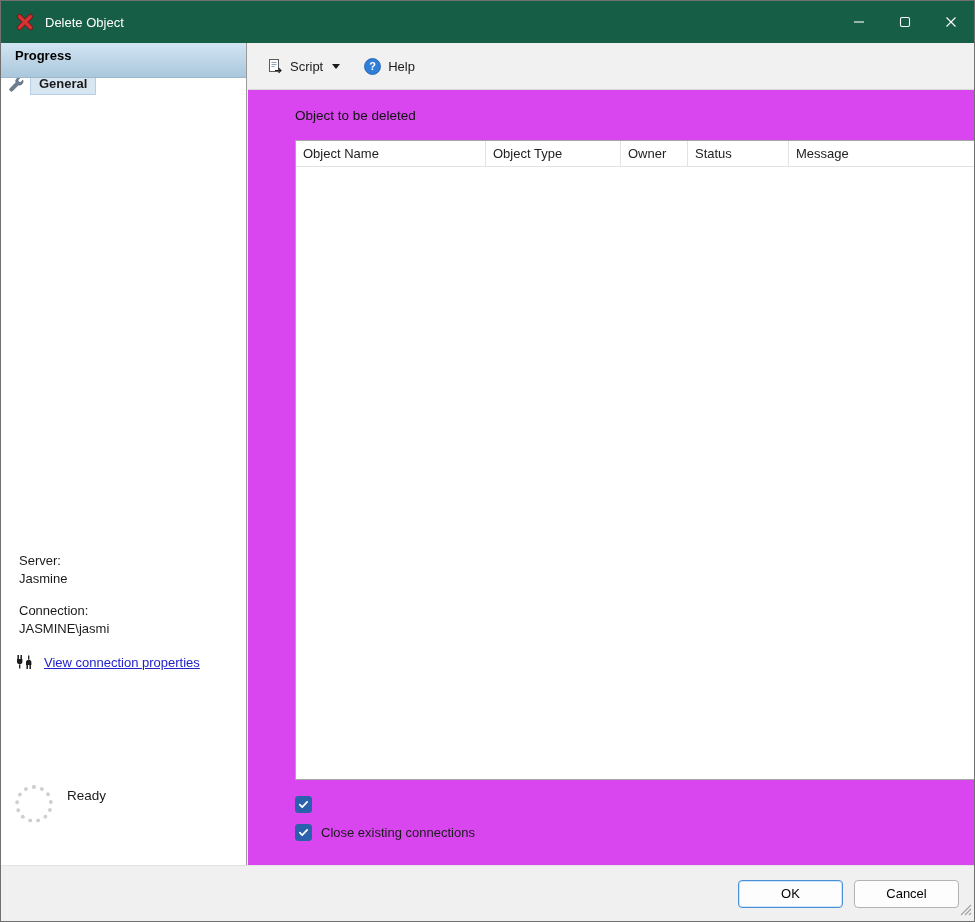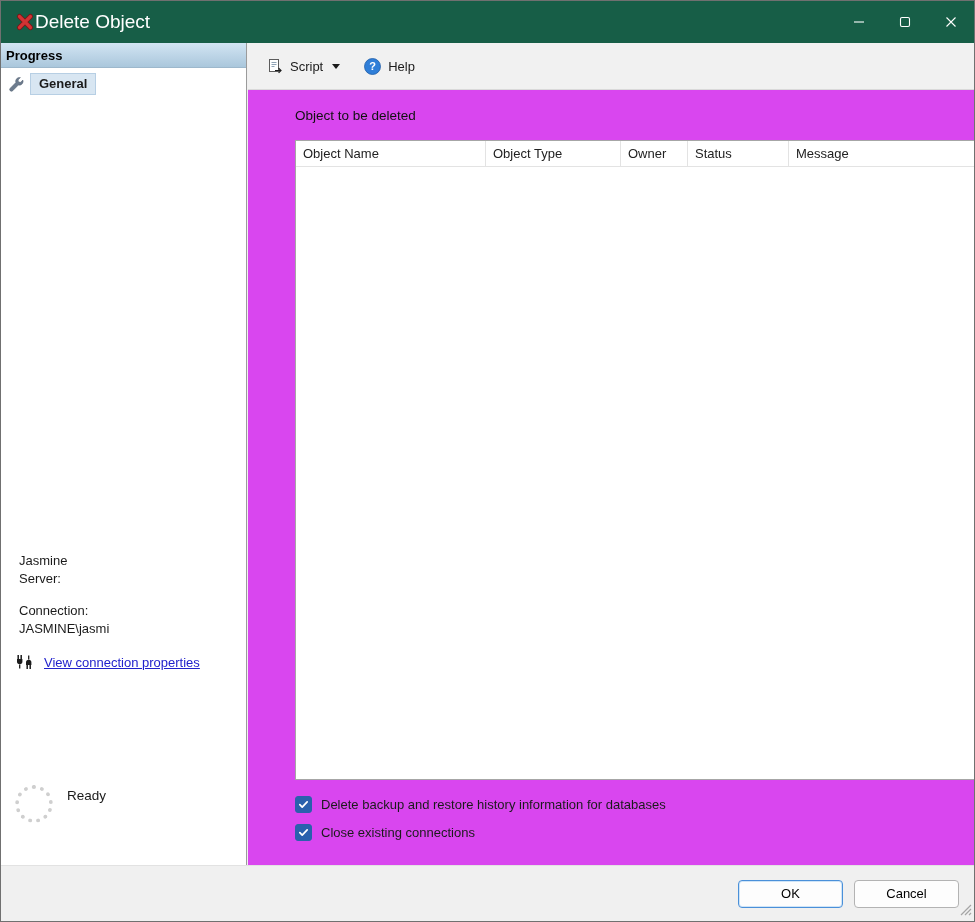--- a/index.html
+++ b/index.html
@@ -4,27 +4,27 @@
 <style>
   * { margin:0; padding:0; box-sizing:border-box; }
   html,body { width:975px; height:922px; }
   body { font-family:"Liberation Sans", sans-serif; font-size:13px; color:#1b1b1b; background:#fff; }
 
   .window { position:relative; width:975px; height:922px; background:#f0f0f0; border:1px solid #707070; overflow:hidden; }
 
   
   .titlebar { position:absolute; top:0; left:0; right:0; height:42px; background:#175e47; display:flex; align-items:center; color:#fff; }
   .title-icon { margin-left:14px; display:flex; }
-  .title-text { font-size:19px; }
+  .title-text { margin-left:10px; font-size:13px; }
   .win-controls { margin-left:auto; display:flex; height:100%; }
   .win-btn { width:46px; height:100%; display:flex; align-items:center; justify-content:center; cursor:default; }
 
   
   .sidebar { position:absolute; top:42px; left:0; width:246px; bottom:56px; background:#ffffff; border-right:1px solid #9b9b9b; }
-  .section-header { position:absolute; left:0; right:0; height:25px; line-height:25px; padding-left:5px;
+  .section-header { position:absolute; left:0; right:0; height:35px; line-height:25px; padding-left:14px;
                     font-weight:bold; font-size:13px; color:#000;
                     background:linear-gradient(180deg,#d2e5f3 0%,#bcd4e6 55%,#aac7dc 100%);
                     border-bottom:1px solid #9db8cc; }
   .hdr-select { top:0; }
   .hdr-conn   { top:474; }
   .hdr-prog   { top:709; }
 
   .page-item { position:absolute; top:30px; left:8px; display:flex; align-items:center; gap:6px;font-weight:bold; }
   .page-label { padding:2px 8px 3px 8px; background:#d8e6f2; border:1px solid #b7cfe4; }
 
@@ -114,22 +114,22 @@
       <span style="display:flex;">
         <svg width="15" height="15" viewBox="0 0 16 16">
           <path d="M14.8 3.2 L12.3 5.7 L10.2 5.2 L9.7 3.1 L12.2 0.6 A4.1 4.1 0 0 0 7.3 5.9 L1.3 11.9 A1.9 1.9 0 0 0 4 14.6 L10 8.6 A4.1 4.1 0 0 0 14.8 3.2 Z" fill="#6d7c8e" stroke="#4f5d6d" stroke-width="0.5"></path>
         </svg>
       </span>
       <span class="page-label">General</span>
     </div>
 
     <div class="section-header hdr-conn">Connection</div>
     <div class="conn-block">
+      <div class="conn-line">Server:</div>
       <div class="conn-line">Jasmine</div>
-      <div class="conn-line">Server:</div>
       <div class="conn-gap"></div>
       <div class="conn-line">Connection:</div>
       <div class="conn-line">JASMINE\jasmi</div>
       <div class="link-row">
         <span style="display:flex;">
           <svg width="19" height="16" viewBox="0 0 19 16">
             <path d="M3.2 1v4 M6.2 1v4" stroke="#1c1c1c" stroke-width="1.5"></path>
             <path d="M2 5 h5.4 v2.6 a2.7 2.7 0 0 1 -5.4 0 Z" fill="#1c1c1c"></path>
             <path d="M4.7 10.5 v4" stroke="#1c1c1c" stroke-width="1.3"></path>
             <path d="M12.2 15v-4 M15.2 15v-4" stroke="#1c1c1c" stroke-width="1.5"></path>
@@ -186,21 +186,20 @@
         <div class="grid-empty"></div>
       </div>
 
       <div class="options">
         <div class="option-row">
           <span class="checkbox checked">
             <svg viewBox="0 0 12 12" width="11" height="11">
                 <path d="M2 6.2 L4.6 8.8 L10 3.2" stroke="#fff" stroke-width="1.9" fill="none" stroke-linecap="round" stroke-linejoin="round"></path>
               </svg>
           </span>
-          <span>Delete backup and restore history information for databases</span>
         </div>
         <div class="option-row">
           <span class="checkbox checked">
             <svg viewBox="0 0 12 12" width="11" height="11">
                 <path d="M2 6.2 L4.6 8.8 L10 3.2" stroke="#fff" stroke-width="1.9" fill="none" stroke-linecap="round" stroke-linejoin="round"></path>
               </svg>
           </span>
           <span>Close existing connections</span>
         </div>
       </div>

